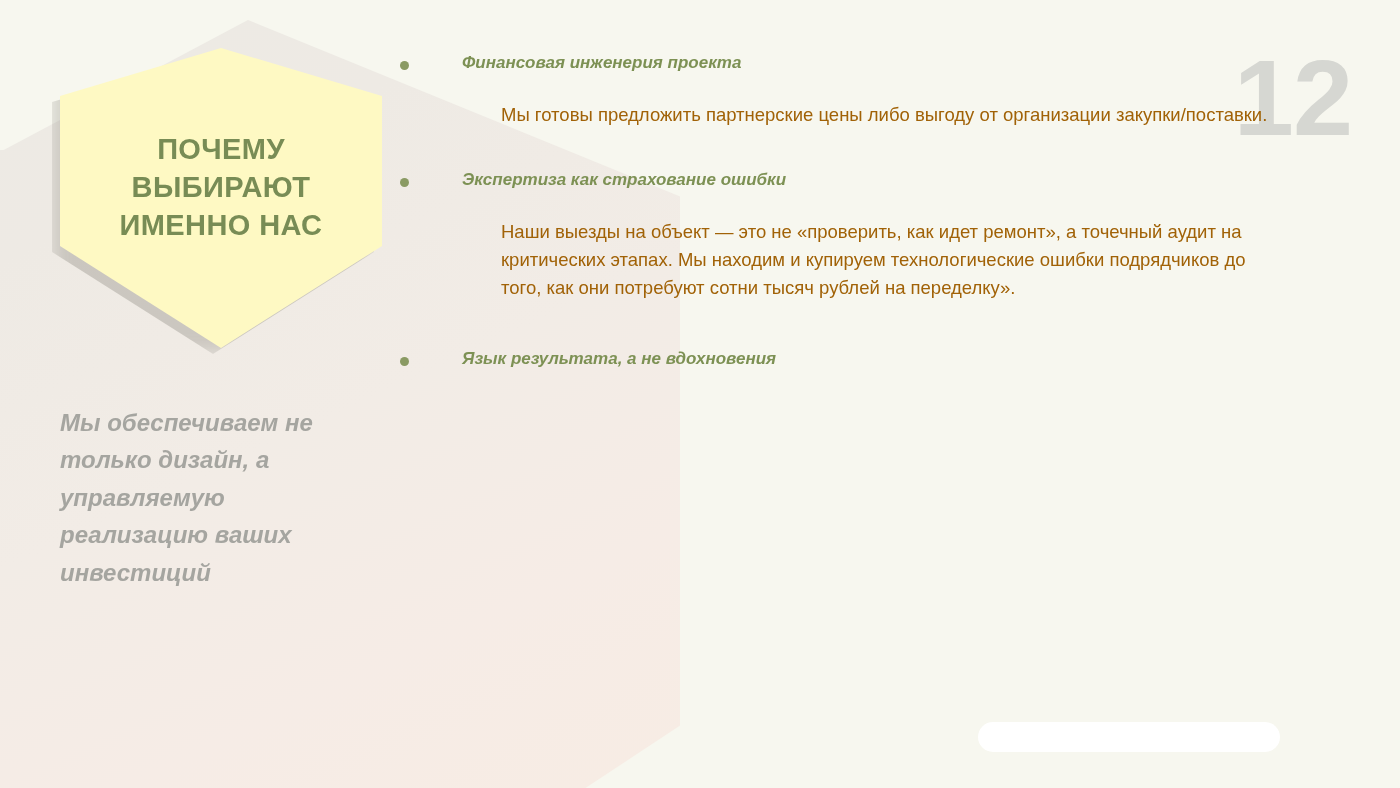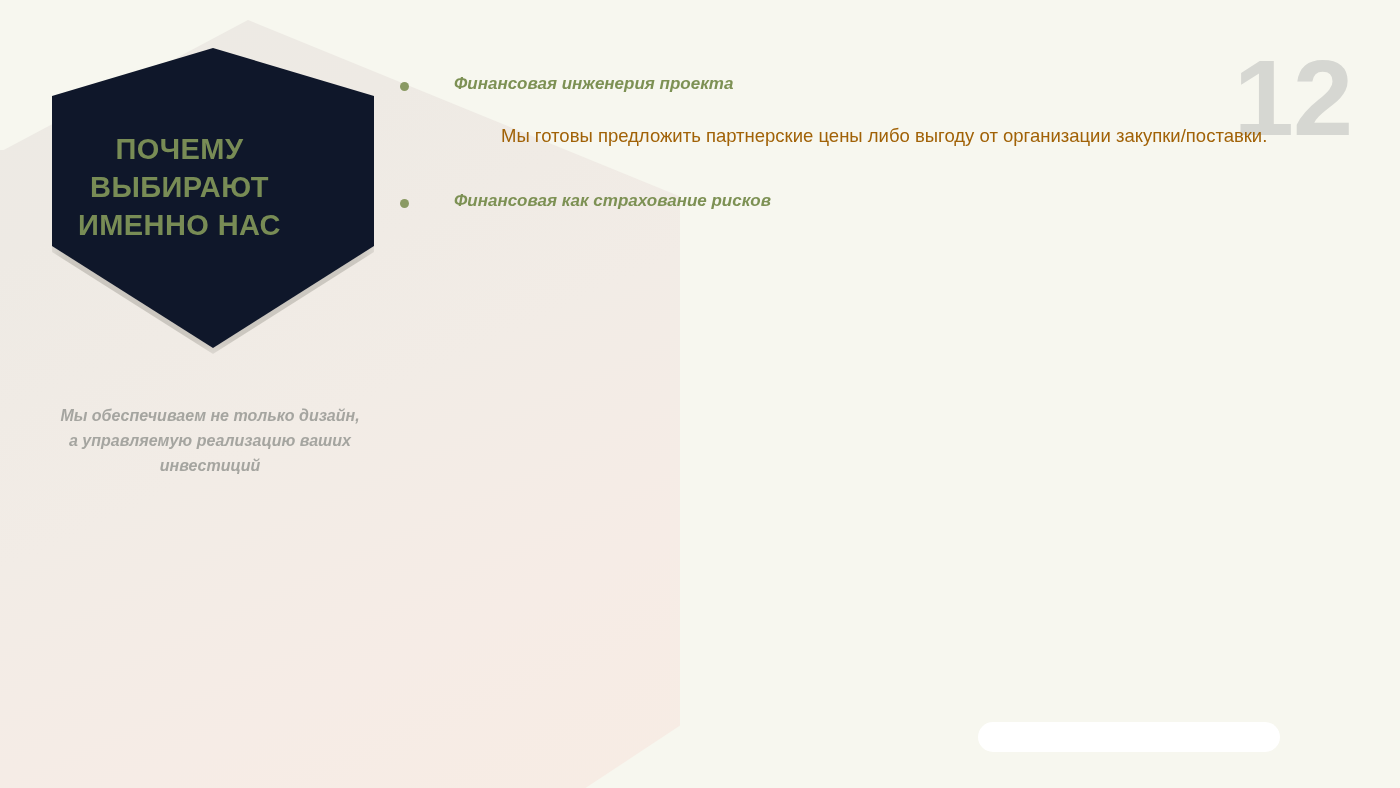--- a/index.html
+++ b/index.html
@@ -64,54 +64,54 @@
     height: 300px;
     background: rgba(120,115,105,0.30);
     -webkit-clip-path: polygon(50% 0%, 100% 16%, 100% 66%, 50% 100%, 0% 66%, 0% 16%);
     clip-path: polygon(50% 0%, 100% 16%, 100% 66%, 50% 100%, 0% 66%, 0% 16%);
     border-radius: 34px;
     filter: blur(9px);
   }
 
   .title-hex {
     position: absolute;
-    left: 52px;
+    left: 60px;
     top: 48px;
     width: 322px;
     height: 300px;
-    background: #0f172a;
+    background: #fef9c3;
     -webkit-clip-path: polygon(50% 0%, 100% 16%, 100% 66%, 50% 100%, 0% 66%, 0% 16%);
     clip-path: polygon(50% 0%, 100% 16%, 100% 66%, 50% 100%, 0% 66%, 0% 16%);
     border-radius: 34px;
     display: flex;
     align-items: center;
-    justify-content: flex-start;
+    justify-content: center;
   }
 
   .title-hex-text {
     color: #788c55;
     font-size: 29px;
     font-weight: bold;
     line-height: 1.32;
     text-align: center;
     letter-spacing: 0.4px;
     padding: 0 26px;
     margin-top: -22px;
     white-space: pre-line;
   }
 
   
   .subtitle {
     position: absolute;
     left: 60px;
     top: 404px;
     width: 300px;
-    text-align: center;
+    text-align: left;
     color: #a5a5a0;
-    font-size: 16px;
+    font-size: 24px;
     font-weight: bold;
     font-style: italic;
     line-height: 1.56;
   }
 
   
   .page-number {
     position: absolute;
     right: 48px;
     top: 44px;
@@ -128,22 +128,21 @@
     left: 400px;
     top: 52px;
     width: 920px;
   }
 
   .block { position: relative; }
 
   .block-heading-row {
     display: flex;
     align-items: flex-start;
-    gap: 4px;
-    margin-top: 21px;
+    gap: 12px;
   }
 
   .bullet {
     width: 9px;
     height: 9px;
     border-radius: 50%;
     background: #8a9a63;
     flex: 0 0 auto;
     margin-top: 9px;
   }
@@ -205,24 +204,29 @@
       <div class="block-heading-row">
         <span class="bullet"></span>
         <span class="block-heading">Финансовая инженерия проекта</span>
       </div>
       <div class="block-body">Мы готовы предложить партнерские цены либо выгоду от организации закупки/поставки.</div>
     </div>
 
     <div class="block block-2">
       <div class="block-heading-row">
         <span class="bullet"></span>
-        <span class="block-heading">Финансовая как страхование рисков</span>
+        <span class="block-heading">Экспертиза как страхование ошибки</span>
+      </div>
+      <div class="block-body">Наши выезды на объект — это не «проверить, как идет ремонт», а точечный аудит на критических этапах. Мы находим и купируем технологические ошибки подрядчиков до того, как они потребуют сотни тысяч рублей на переделку».</div>
+    </div>
+
+    <div class="block block-3">
+      <div class="block-heading-row">
+        <span class="bullet"></span>
+        <span class="block-heading">Язык результата, а не вдохновения</span>
       </div>
     </div>
 
-    <div class="block block-3">
-    </div>
-
   </div>
 
   <div class="pill"></div>
 
 </div>
 
 </body></html>

